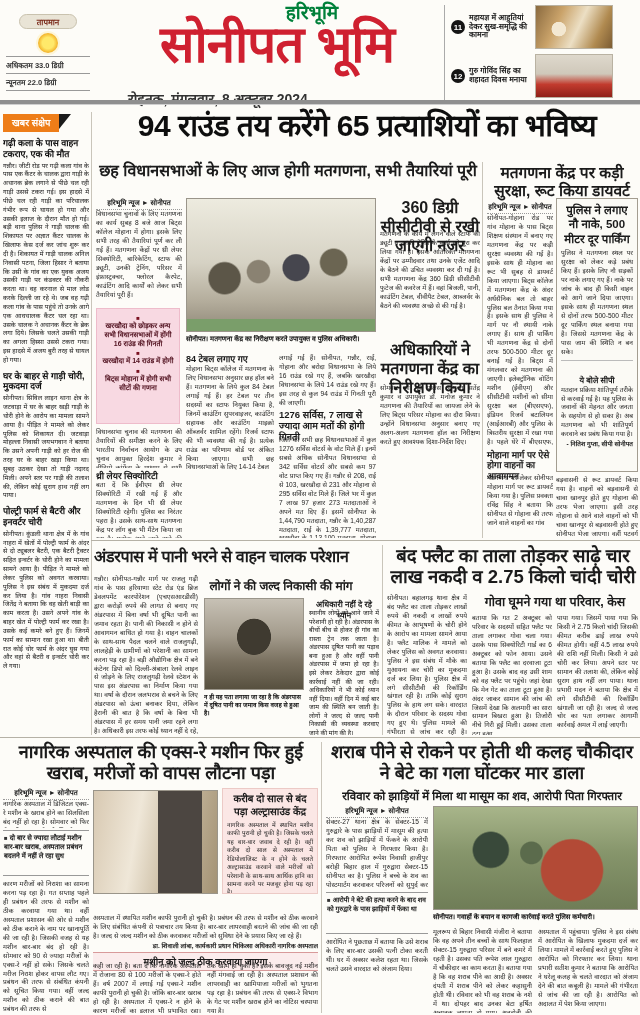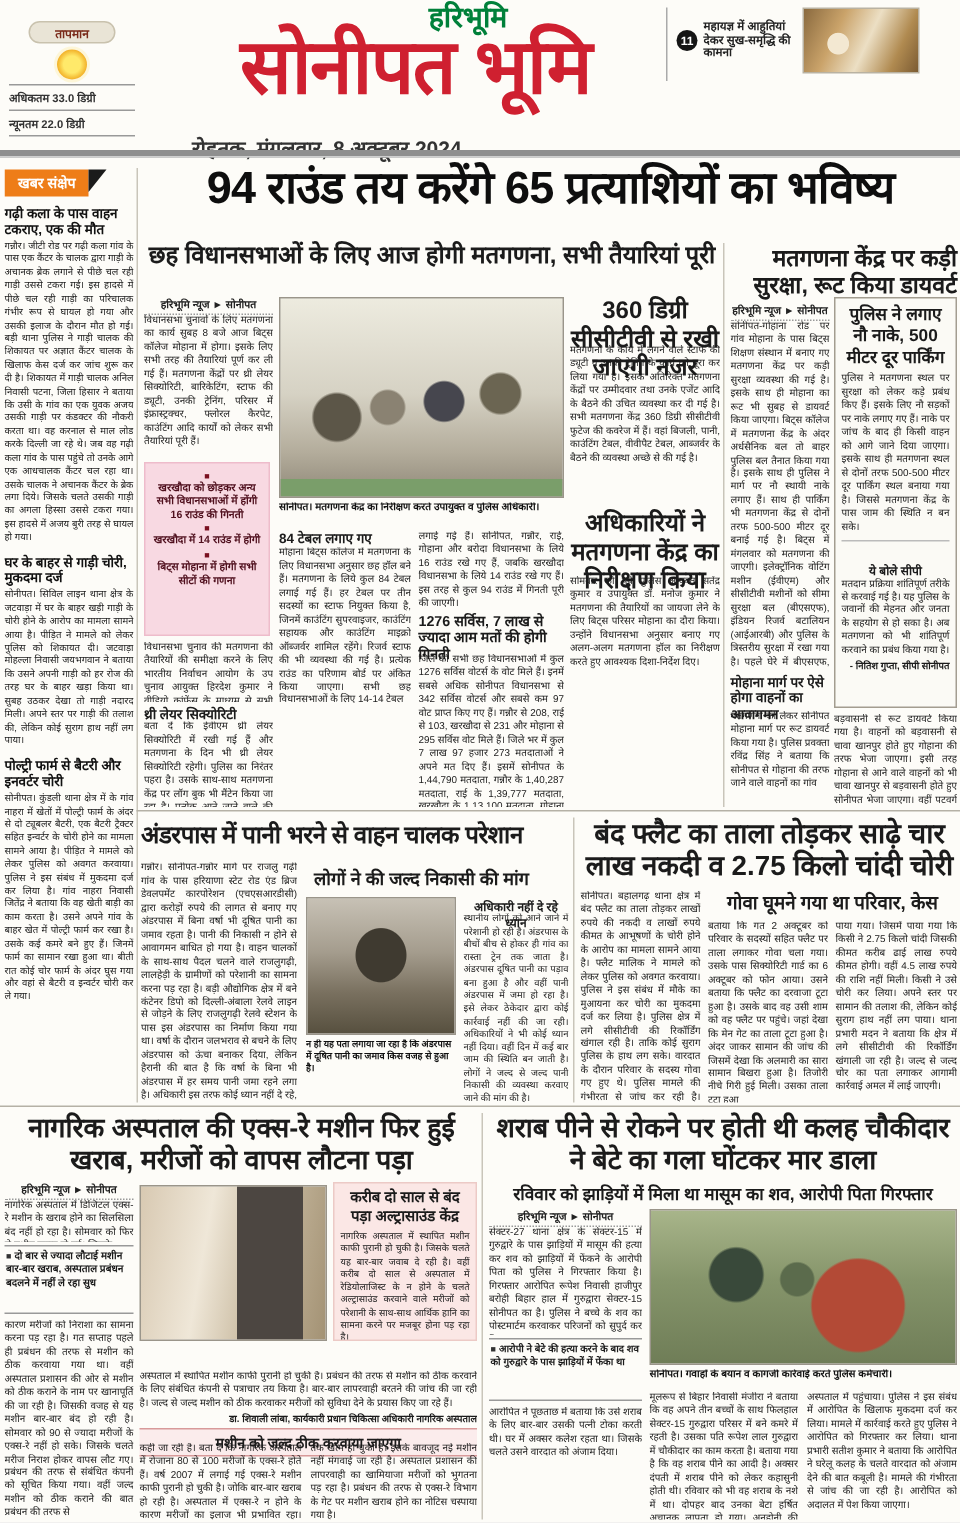--- a/index.html
+++ b/index.html
@@ -27,21 +27,21 @@
   .vr{background:#c9c5ba;width:1px;}
   .hr{background:#b5b1a6;height:1px;}
   
   .brief-tag{display:inline-block;background:#ee7d18;color:#fff;font-size:9.5px;font-weight:700;padding:2px 9px 3px;position:relative;}
   .flag-tri{position:absolute;right:-12px;top:0;width:0;height:0;border-top:15px solid #1b1b1b;border-right:12px solid transparent;}
   .brief-title{font-size:9px;font-weight:700;line-height:1.2;margin:6px 0 2px;color:#111;}
   .brief-body{font-size:6.4px;line-height:1.38;}
   
   .hl-xl{font-size:30px;font-weight:800;letter-spacing:-.5px;line-height:1.05;color:#0e0e0e;}
   .hl-sub{font-size:16px;font-weight:700;line-height:1.1;}
-  .hl-right{font-size:15.5px;font-weight:800;line-height:1.18;text-align:right;}
+  .hl-right{font-size:15.5px;font-weight:800;line-height:1.18;}
   .byline{font-size:7px;font-weight:700;text-align:center;color:#222;border-bottom:1px dotted #999;padding-bottom:2px;}
   .body-txt{font-size:6.6px;line-height:1.36;}
   .sec-head{font-size:9px;font-weight:700;line-height:1.15;margin-bottom:2px;}
   .sec-head-lg{font-size:16px;font-weight:800;line-height:1.2;text-align:center;}
   .caption{font-size:6.8px;font-weight:700;line-height:1.25;color:#111;}
   
   .hlbox{background:#f8d9e2;border:1px solid #eebccb;padding:4px 3px;text-align:center;}
   .hl-sq{font-size:6px;color:#7a1020;line-height:1;margin:2px 0 1px;}
   .hl-item{font-size:7px;font-weight:700;color:#50101e;line-height:1.25;}
   
@@ -78,20 +78,25 @@
     <div class="brand-top">हरिभूमि</div>
     <div class="brand-main">सोनीपत भूमि</div>
   </div>
   <div class="abs dateline" style="left:128px;top:89px">रोहतक, मंगलवार, 8 अक्टूबर 2024</div>
 
   <div class="abs" style="left:444px;top:5px;width:194px;border-left:1px solid #aaa;padding-left:6px">
     <div class="teaser-row">
       <div class="t-num">11</div>
       <div class="t-txt">महायज्ञ में आहुतियां देकर सुख-समृद्धि की कामना</div>
       <div class="t-ph tz1"></div>
+    </div>
+    <div class="teaser-row">
+      <div class="t-num">12</div>
+      <div class="t-txt">गुरु गोविंद सिंह का शहादत दिवस मनाया</div>
+      <div class="t-ph tz2"></div>
     </div>
   </div>
 
   <div class="abs graybar" style="left:0;top:100px;width:640px;height:5px"></div>
 
   <div class="abs clip" style="left:3px;top:112px;width:86px;height:623px">
     <div class="brief-tag"><span>खबर संक्षेप</span><span class="flag-tri"></span></div>
     <div>
       <div class="brief-title">गढ़ी कला के पास वाहन टकराए, एक की मौत</div>
       <div class="brief-body jus">गन्नौर। जीटी रोड पर गढ़ी कला गांव के पास एक कैंटर के चालक द्वारा गाड़ी के अचानक ब्रेक लगाने से पीछे चल रही गाड़ी उससे टकरा गई। इस हादसे में पीछे चल रही गाड़ी का परिचालक गंभीर रूप से घायल हो गया और उसकी इलाज के दौरान मौत हो गई। बड़ी थाना पुलिस ने गाड़ी चालक की शिकायत पर अज्ञात कैंटर चालक के खिलाफ केस दर्ज कर जांच शुरू कर दी है। शिकायत में गाड़ी चालक अनिल निवासी पटना, जिला हिसार ने बताया कि उसी के गांव का एक युवक अजय उसकी गाड़ी पर कंडक्टर की नौकरी करता था। वह करनाल से माल लोड करके दिल्ली जा रहे थे। जब वह गढ़ी कला गांव के पास पहुंचे तो उनके आगे एक आधचालक कैंटर चल रहा था। उसके चालक ने अचानक कैंटर के ब्रेक लगा दिये। जिसके चलते उसकी गाड़ी का अगला हिस्सा उससे टकरा गया। इस हादसे में अजय बुरी तरह से घायल हो गया।</div>

